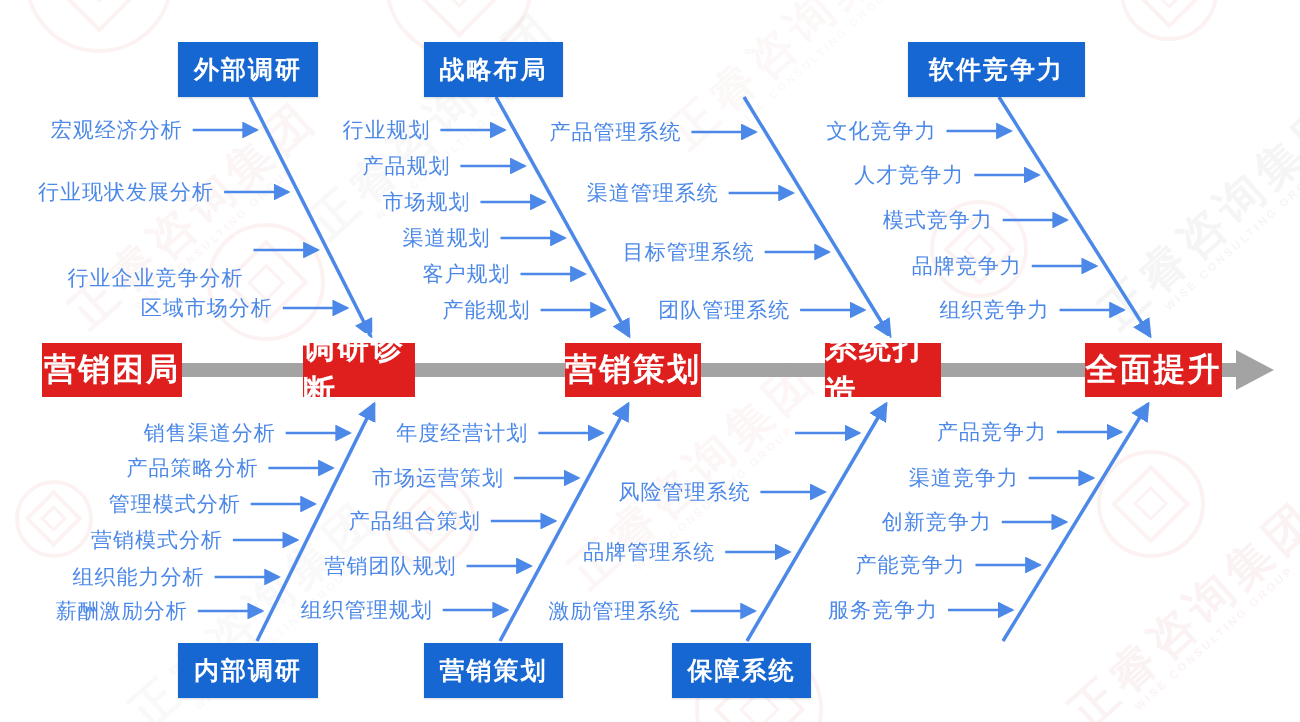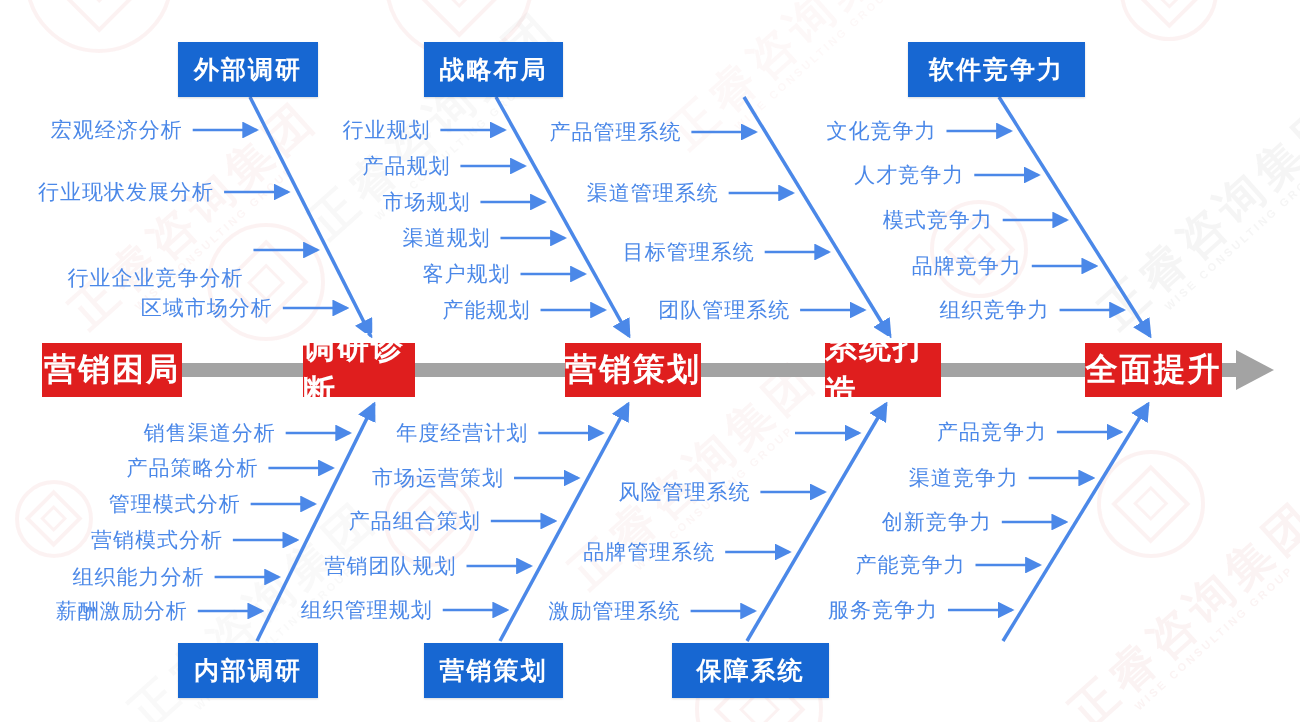--- a/index.html
+++ b/index.html
@@ -185,21 +185,21 @@
     <div class="bluebox" style="left:908px;top:42px;width:177px">软件竞争力</div>
 
     <div class="redbox" style="left:42px;top:343px;width:140px">营销困局</div>
     <div class="redbox" style="left:303px;top:343px;width:112px">调研诊断</div>
     <div class="redbox" style="left:565px;top:343px;width:136px">营销策划</div>
     <div class="redbox" style="left:825px;top:343px;width:116px">系统打造</div>
     <div class="redbox" style="left:1085px;top:343px;width:137px">全面提升</div>
 
     <div class="bluebox" style="left:178px;top:643px;width:140px">内部调研</div>
     <div class="bluebox" style="left:424px;top:643px;width:139px">营销策划</div>
-    <div class="bluebox" style="left:672px;top:643px;width:157px">保障系统</div>
+    <div class="bluebox" style="left:672px;top:643px;width:139px">保障系统</div>
   </div>
 
   <div class="layer" id="items-layer">
       <div class="item-label" style="right: 1117.29px; top: 130px;">宏观经济分析</div>
       <div class="item-label" style="right: 1085.9px; top: 192px;">行业现状发展分析</div>
       <div class="item-label" style="right: 1056.54px; top: 250px; margin-top: 28px;">行业企业竞争分析</div>
       <div class="item-label" style="right: 1027.18px; top: 308px;">区域市场分析</div>
       <div class="item-label" style="right: 869.636px; top: 130px;">行业规划</div>
       <div class="item-label" style="right: 849.603px; top: 166px;">产品规划</div>
       <div class="item-label" style="right: 829.569px; top: 202px;">市场规划</div>

